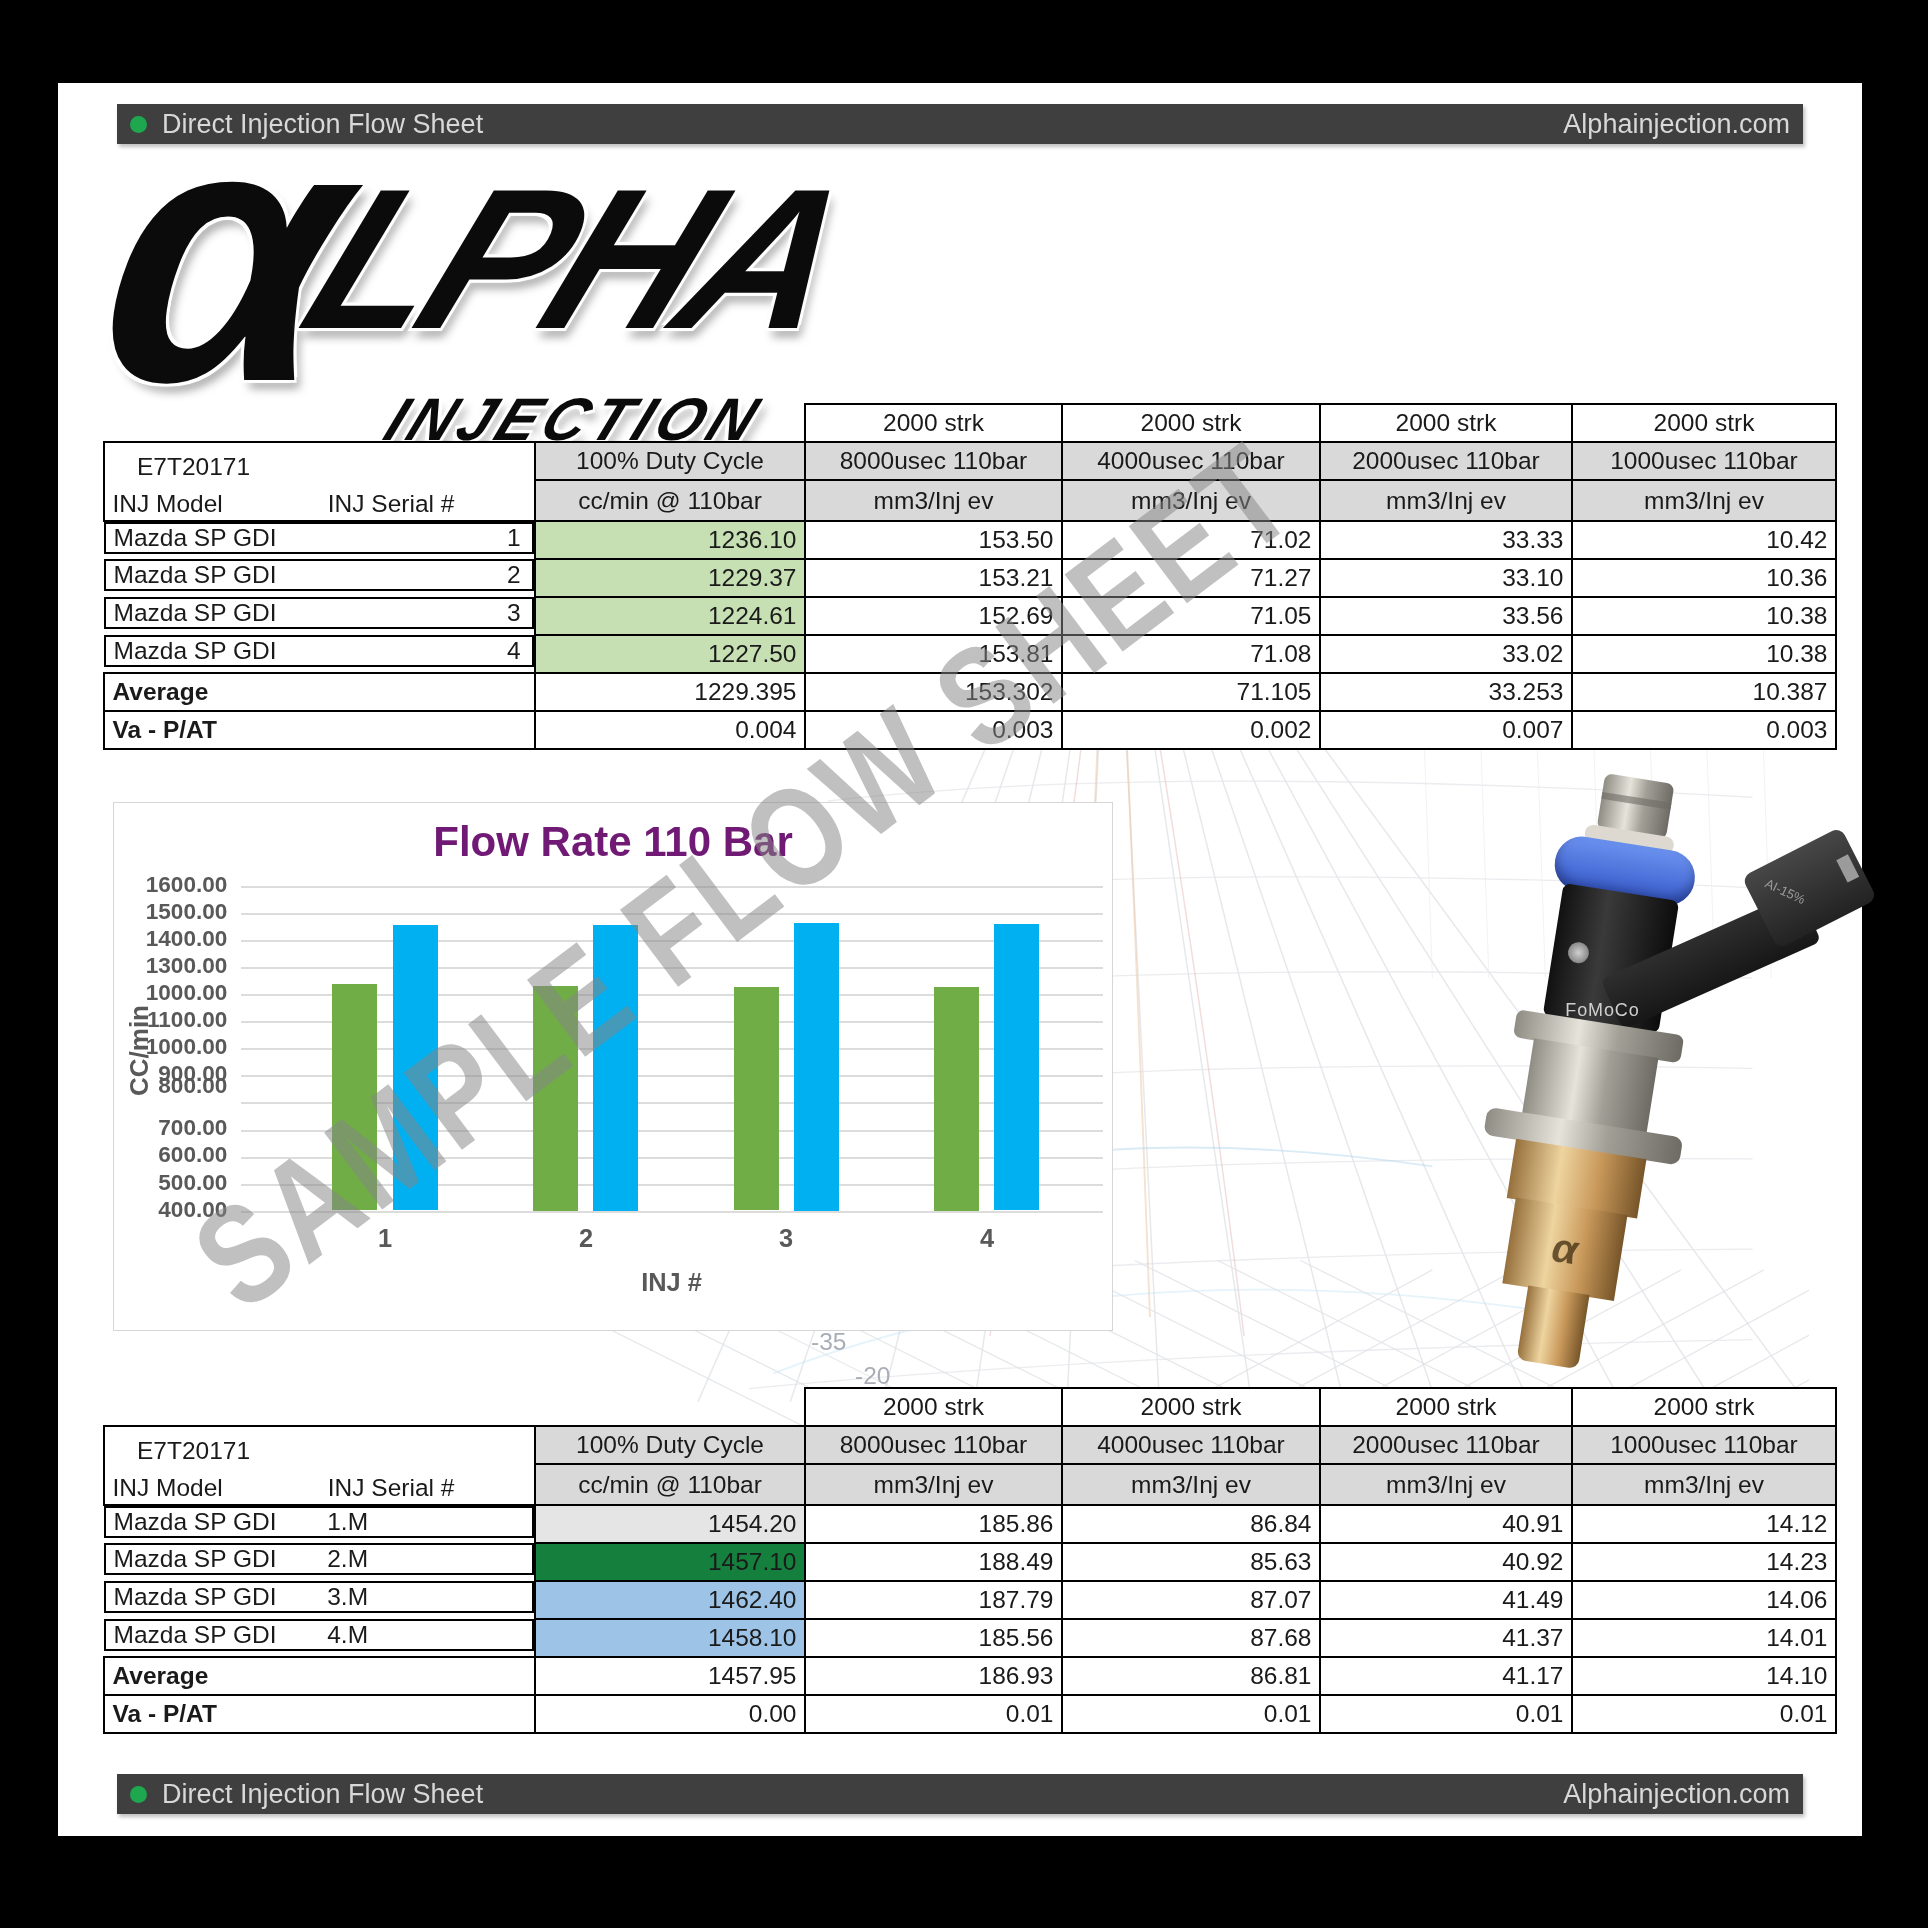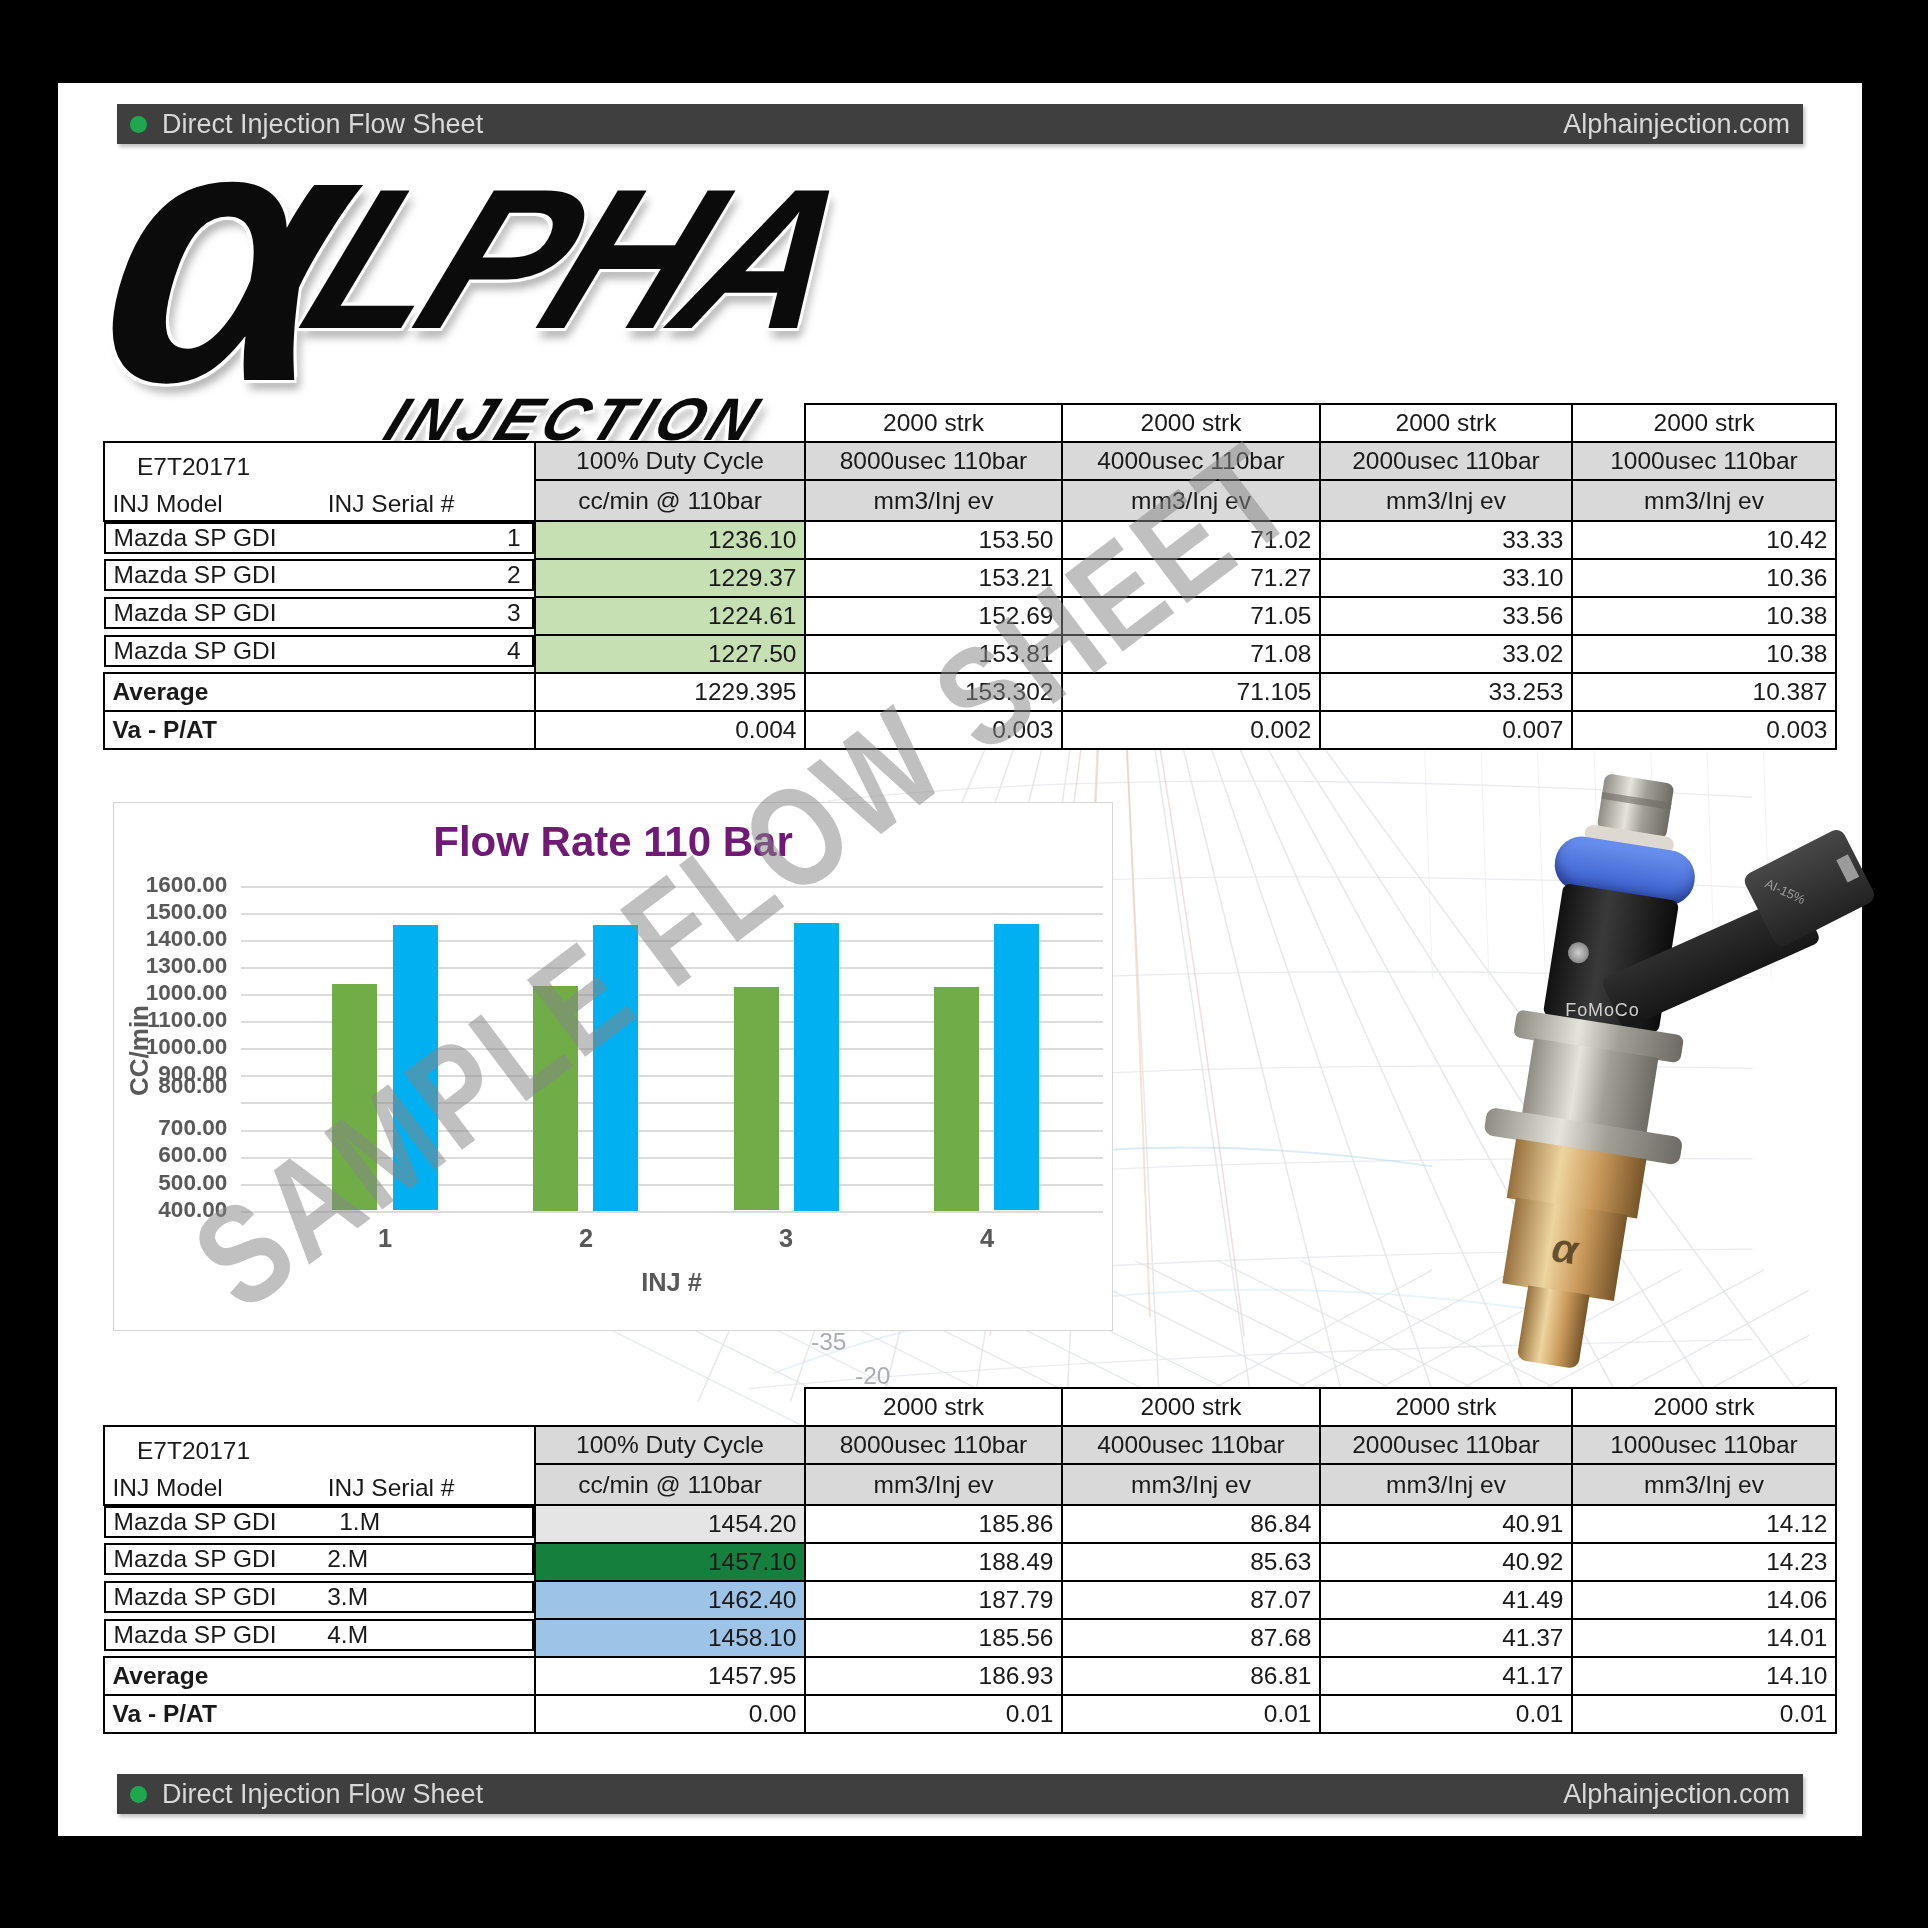--- a/index.html
+++ b/index.html
@@ -364,21 +364,21 @@
         <tr style="height:41px">
           <td class="gray">cc/min @ 110bar</td>
           <td class="gray">mm3/Inj ev</td>
           <td class="gray">mm3/Inj ev</td>
           <td class="gray">mm3/Inj ev</td>
           <td class="gray">mm3/Inj ev</td>
         </tr>
         <tr style="height:38px">
           <td class="mc">
             <span class="m">Mazda SP GDI</span>
-            <span class="s" style="text-align:left;margin-left:12px;">1.M</span>
+            <span class="s" style="text-align:left;">1.M</span>
           </td>
           <td class="num" style="background:#e5e5e5">1454.20</td>
           <td class="num">185.86</td>
           <td class="num">86.84</td>
           <td class="num">40.91</td>
           <td class="num">14.12</td>
         </tr>
         <tr style="height:38px">
           <td class="mc">
             <span class="m">Mazda SP GDI</span>

